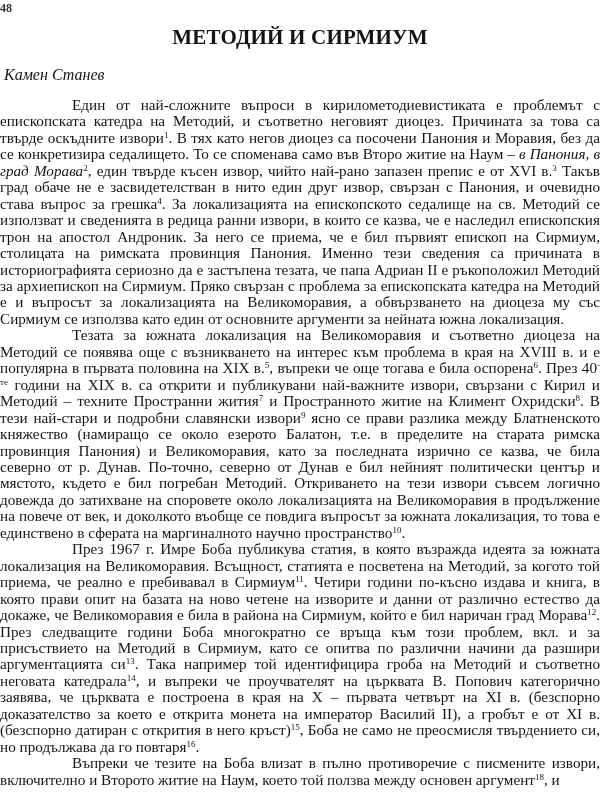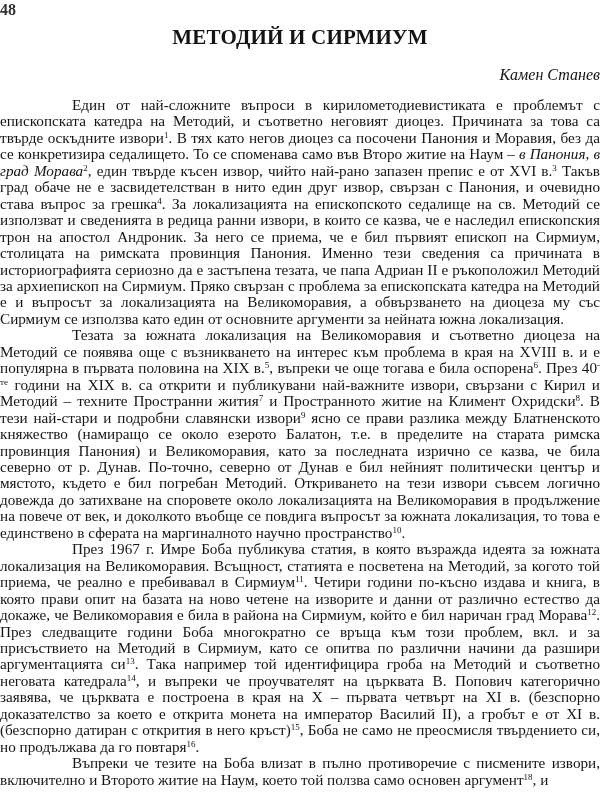--- a/index.html
+++ b/index.html
@@ -1,32 +1,32 @@
 <!DOCTYPE html>
 <html><head>
 <meta charset="utf-8">
 <style>
   html, body { margin: 0; padding: 0; background: #ffffff; }
   body { width: 600px; height: 800px; overflow: hidden; position: relative; color: #141414;
          font-family: "Liberation Serif", "DejaVu Serif", serif; }
-  .page-number { position: absolute; left: 0; top: 1px; font-size: 16px; font-weight: bold; color: #333; }
+  .page-number { position: absolute; left: 0; top: 1px; font-size: 12px; font-weight: bold; color: #333; }
   .title { position: absolute; left: 0; right: 0; top: 25px; text-align: center;
            font-size: 21px; font-weight: bold; letter-spacing: 0.2px; font-family: Liberation Serif, serif; }
-  .author { position: absolute; left: 12px; right: 0; top: 66px; text-align: right;
+  .author { position: absolute; left: 4px; right: 0; top: 66px; text-align: left;
             font-size: 16px; font-style: italic; }
   .body { position: absolute; left: 0; top: 97px; width: 600px; font-size: 15.2px; line-height: 16.45px; }
   .body p { margin: 0; text-align: justify; text-indent: 72px; }
   sup { font-size: 9px; line-height: 0; vertical-align: 5px; }
   em { font-style: italic; }
 </style>
 </head>
 <body>
 
 <div class="page-number">48</div>
 <div class="title">МЕТОДИЙ И СИРМИУМ</div>
 <div class="author">Камен Станев</div>
 
 <div class="body">
   <p><span>Един от най-сложните въпроси в кирилометодиевистиката е проблемът с епископската катедра на Методий, и съответно неговият диоцез. Причината за това са твърде оскъдните извори</span><sup>1</sup><span>. В тях като негов диоцез са посочени Панония и Моравия, без да се конкретизира седалището. То се споменава само във Второ житие на Наум – </span><em>в Панония, в град Морава</em><sup>2</sup><span>, един твърде късен извор, чийто най-рано запазен препис е от XVI в.</span><sup>3</sup><span> Такъв град обаче не е засвидетелстван в нито един друг извор, свързан с Панония, и очевидно става въпрос за грешка</span><sup>4</sup><span>. За локализацията на епископското седалище на св. Методий се използват и сведенията в редица ранни извори, в които се казва, че е наследил епископския трон на апостол Андроник. За него се приема, че е бил първият епископ на Сирмиум, столицата на римската провинция Панония. Именно тези сведения са причината в историографията сериозно да е застъпена тезата, че папа Адриан II е ръкоположил Методий за архиепископ на Сирмиум. Пряко свързан с проблема за епископската катедра на Методий е и въпросът за локализацията на Великоморавия, а обвързването на диоцеза му със Сирмиум се използва като един от основните аргументи за нейната южна локализация.</span></p>
   <p><span>Тезата за южната локализация на Великоморавия и съответно диоцеза на Методий се появява още с възникването на интерес към проблема в края на XVIII в. и е популярна в първата половина на XIX в.</span><sup>5</sup><span>, въпреки че още тогава е била оспорена</span><sup>6</sup><span>. През 40</span><sup>-те</sup><span> години на XIX в. са открити и публикувани най-важните извори, свързани с Кирил и Методий – техните Пространни жития</span><sup>7</sup><span> и Пространното житие на Климент Охридски</span><sup>8</sup><span>. В тези най-стари и подробни славянски извори</span><sup>9</sup><span> ясно се прави разлика между Блатненското княжество (намиращо се около езерото Балатон, т.е. в пределите на старата римска провинция Панония) и Великоморавия, като за последната изрично се казва, че била северно от р. Дунав. По-точно, северно от Дунав е бил нейният политически център и мястото, където е бил погребан Методий. Откриването на тези извори съвсем логично довежда до затихване на споровете около локализацията на Великоморавия в продължение на повече от век, и доколкото въобще се повдига въпросът за южната локализация, то това е единствено в сферата на маргиналното научно пространство</span><sup>10</sup><span>.</span></p>
   <p><span>През 1967 г. Имре Боба публикува статия, в която възражда идеята за южната локализация на Великоморавия. Всъщност, статията е посветена на Методий, за когото той приема, че реално е пребивавал в Сирмиум</span><sup>11</sup><span>. Четири години по-късно издава и книга, в която прави опит на базата на ново четене на изворите и данни от различно естество да докаже, че Великоморавия е била в района на Сирмиум, който е бил наричан град Морава</span><sup>12</sup><span>. През следващите години Боба многократно се връща към този проблем, вкл. и за присъствието на Методий в Сирмиум, като се опитва по различни начини да разшири аргументацията си</span><sup>13</sup><span>. Така например той идентифицира гроба на Методий и съответно неговата катедрала</span><sup>14</sup><span>, и въпреки че проучвателят на църквата В. Попович категорично заявява, че църквата е построена в края на X – първата четвърт на XI в. (безспорно доказателство за което е открита монета на император Василий II), а гробът е от XI в. (безспорно датиран с открития в него кръст)</span><sup>15</sup><span>, Боба не само не преосмисля твърдението си, но продължава да го повтаря</span><sup>16</sup><span>.</span></p>
-  <p><span>Въпреки че тезите на Боба влизат в пълно противоречие с писмените извори, включително и Второто житие на Наум, което той ползва само основен аргумент</span><sup>18</sup><span>, и</span></p>
+  <p><span>Въпреки че тезите на Боба влизат в пълно противоречие с писмените извори, включително и Второто житие на Наум, което той ползва между основен аргумент</span><sup>18</sup><span>, и</span></p>
 </div>
 
 </body></html>

